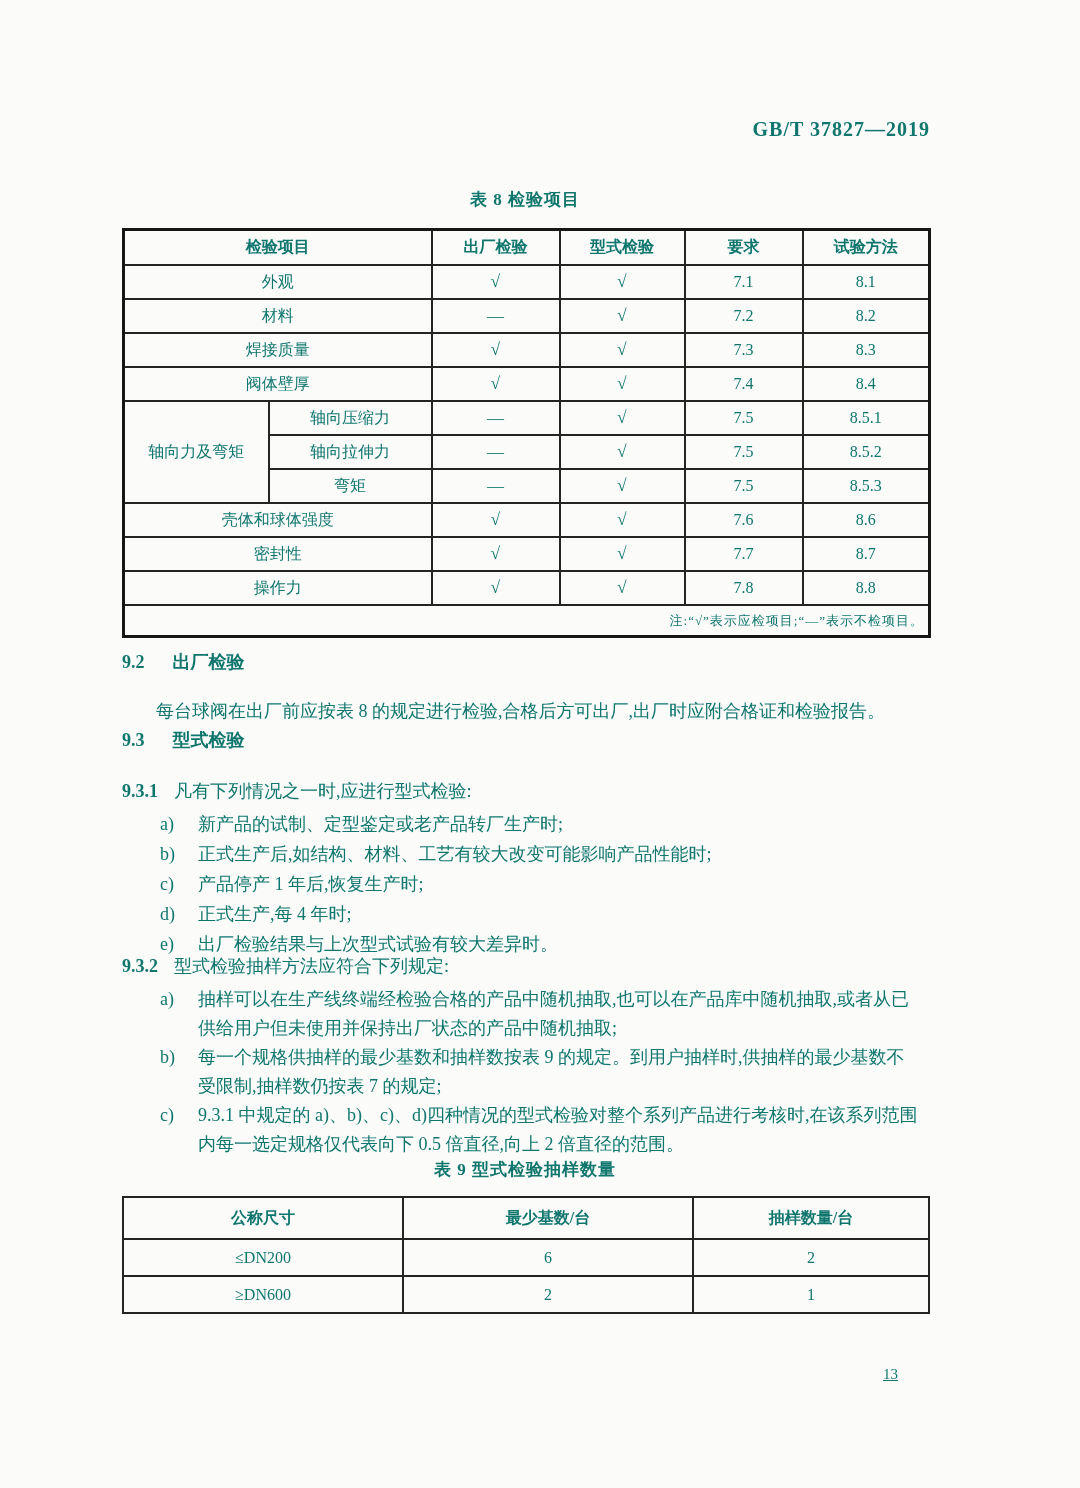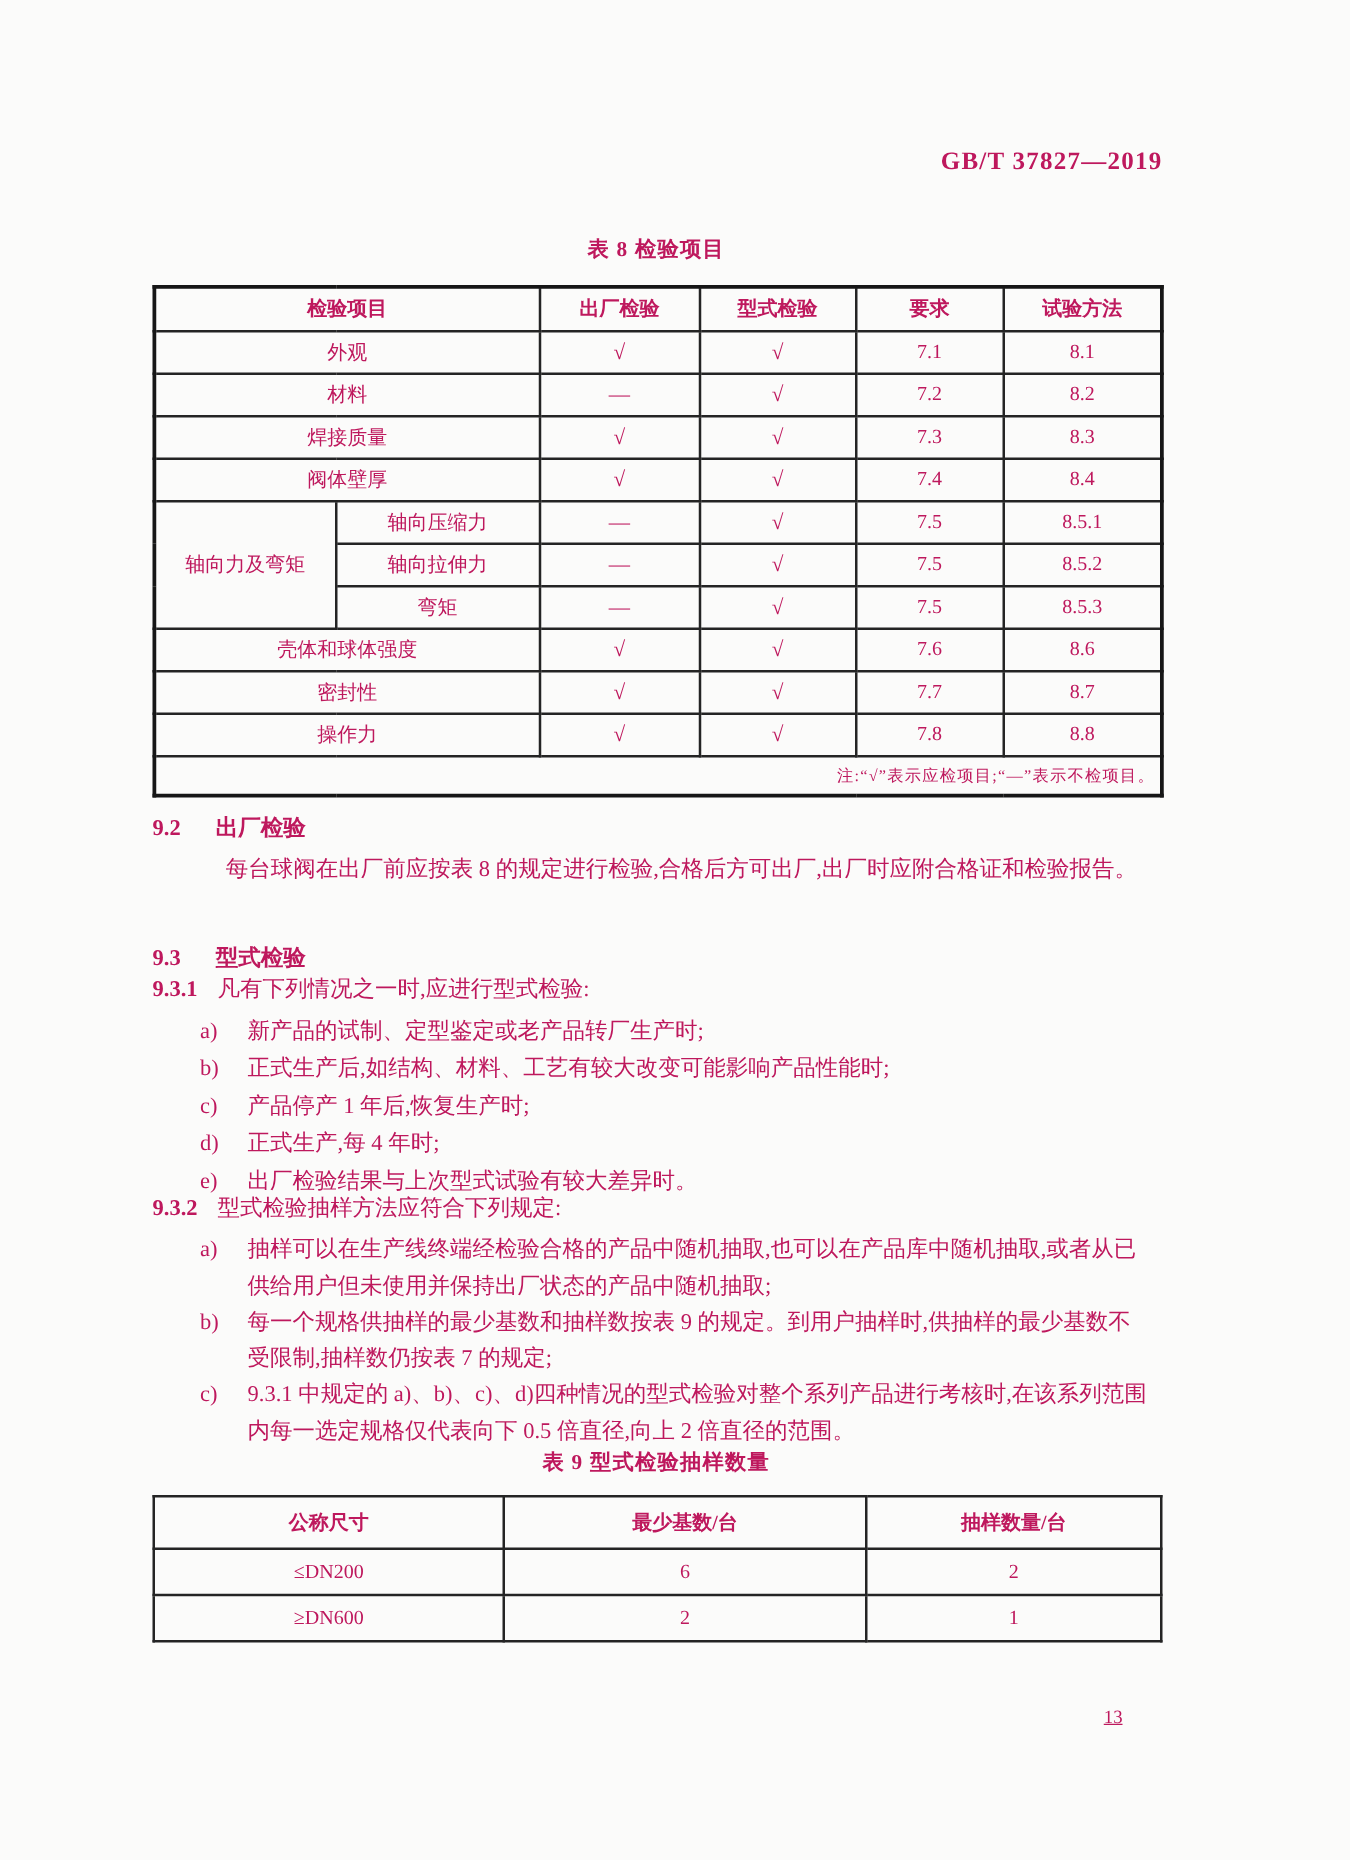--- a/index.html
+++ b/index.html
@@ -1,20 +1,20 @@
 <!DOCTYPE html>
 <html><head>
 <meta charset="utf-8">
 <style>
   html,body{margin:0;padding:0;background:#fbfbfa;}
   .page{
     position:relative;
     width:1080px;height:1488px;
     background:#fbfbfa;
-    color:#be185d;
+    color:#0f766e;
     font-family:"Liberation Serif","DejaVu Serif",serif;
     overflow:hidden;
   }
   .doc-code{
     position:absolute;top:118px;right:150px;
     font-size:20px;font-weight:bold;letter-spacing:1px;
   }
   .tbl-caption{
     position:absolute;left:122px;width:806px;
     text-align:center;font-size:17px;font-weight:bold;letter-spacing:1px;
@@ -40,27 +40,27 @@
   #table8 tr.head td{height:33px;font-weight:bold;}
   #table9 tr.head td{height:40px;font-weight:bold;}
   #table9 td{height:35px;}
   td.note-cell{
     height:29px;text-align:right;padding-left:28px;
     font-size:13px;font-weight:normal;letter-spacing:1px;
   }
   .check{font-size:17px;}
   .heading{position:absolute;left:122px;font-size:18px;font-weight:bold;}
   #h92{top:650px;}
-  #h93{top:754px;}
+  #h93{top:728px;}
   .heading .h-num{margin-right:28px;}
   .para{
     position:absolute;left:122px;width:812px;
     font-size:18px;line-height:30px;text-indent:34px;
   }
-  #p92{top:680px;text-align:center;}
+  #p92{top:696px;}
   .sub-lead{position:absolute;left:122px;font-size:18px;text-align:right;}
   #s931{top:779px;}
   #s932{top:954px;}
   .sub-lead .h-num{font-weight:bold;margin-right:16px;}
   .list{position:absolute;left:158px;width:778px;font-size:18px;}
   #list931{top:809px;}
   #list932{top:985px;}
   #list931 .li{line-height:30px;}
   #list932 .li{line-height:29px;}
   .li{position:relative;padding-left:40px;}

